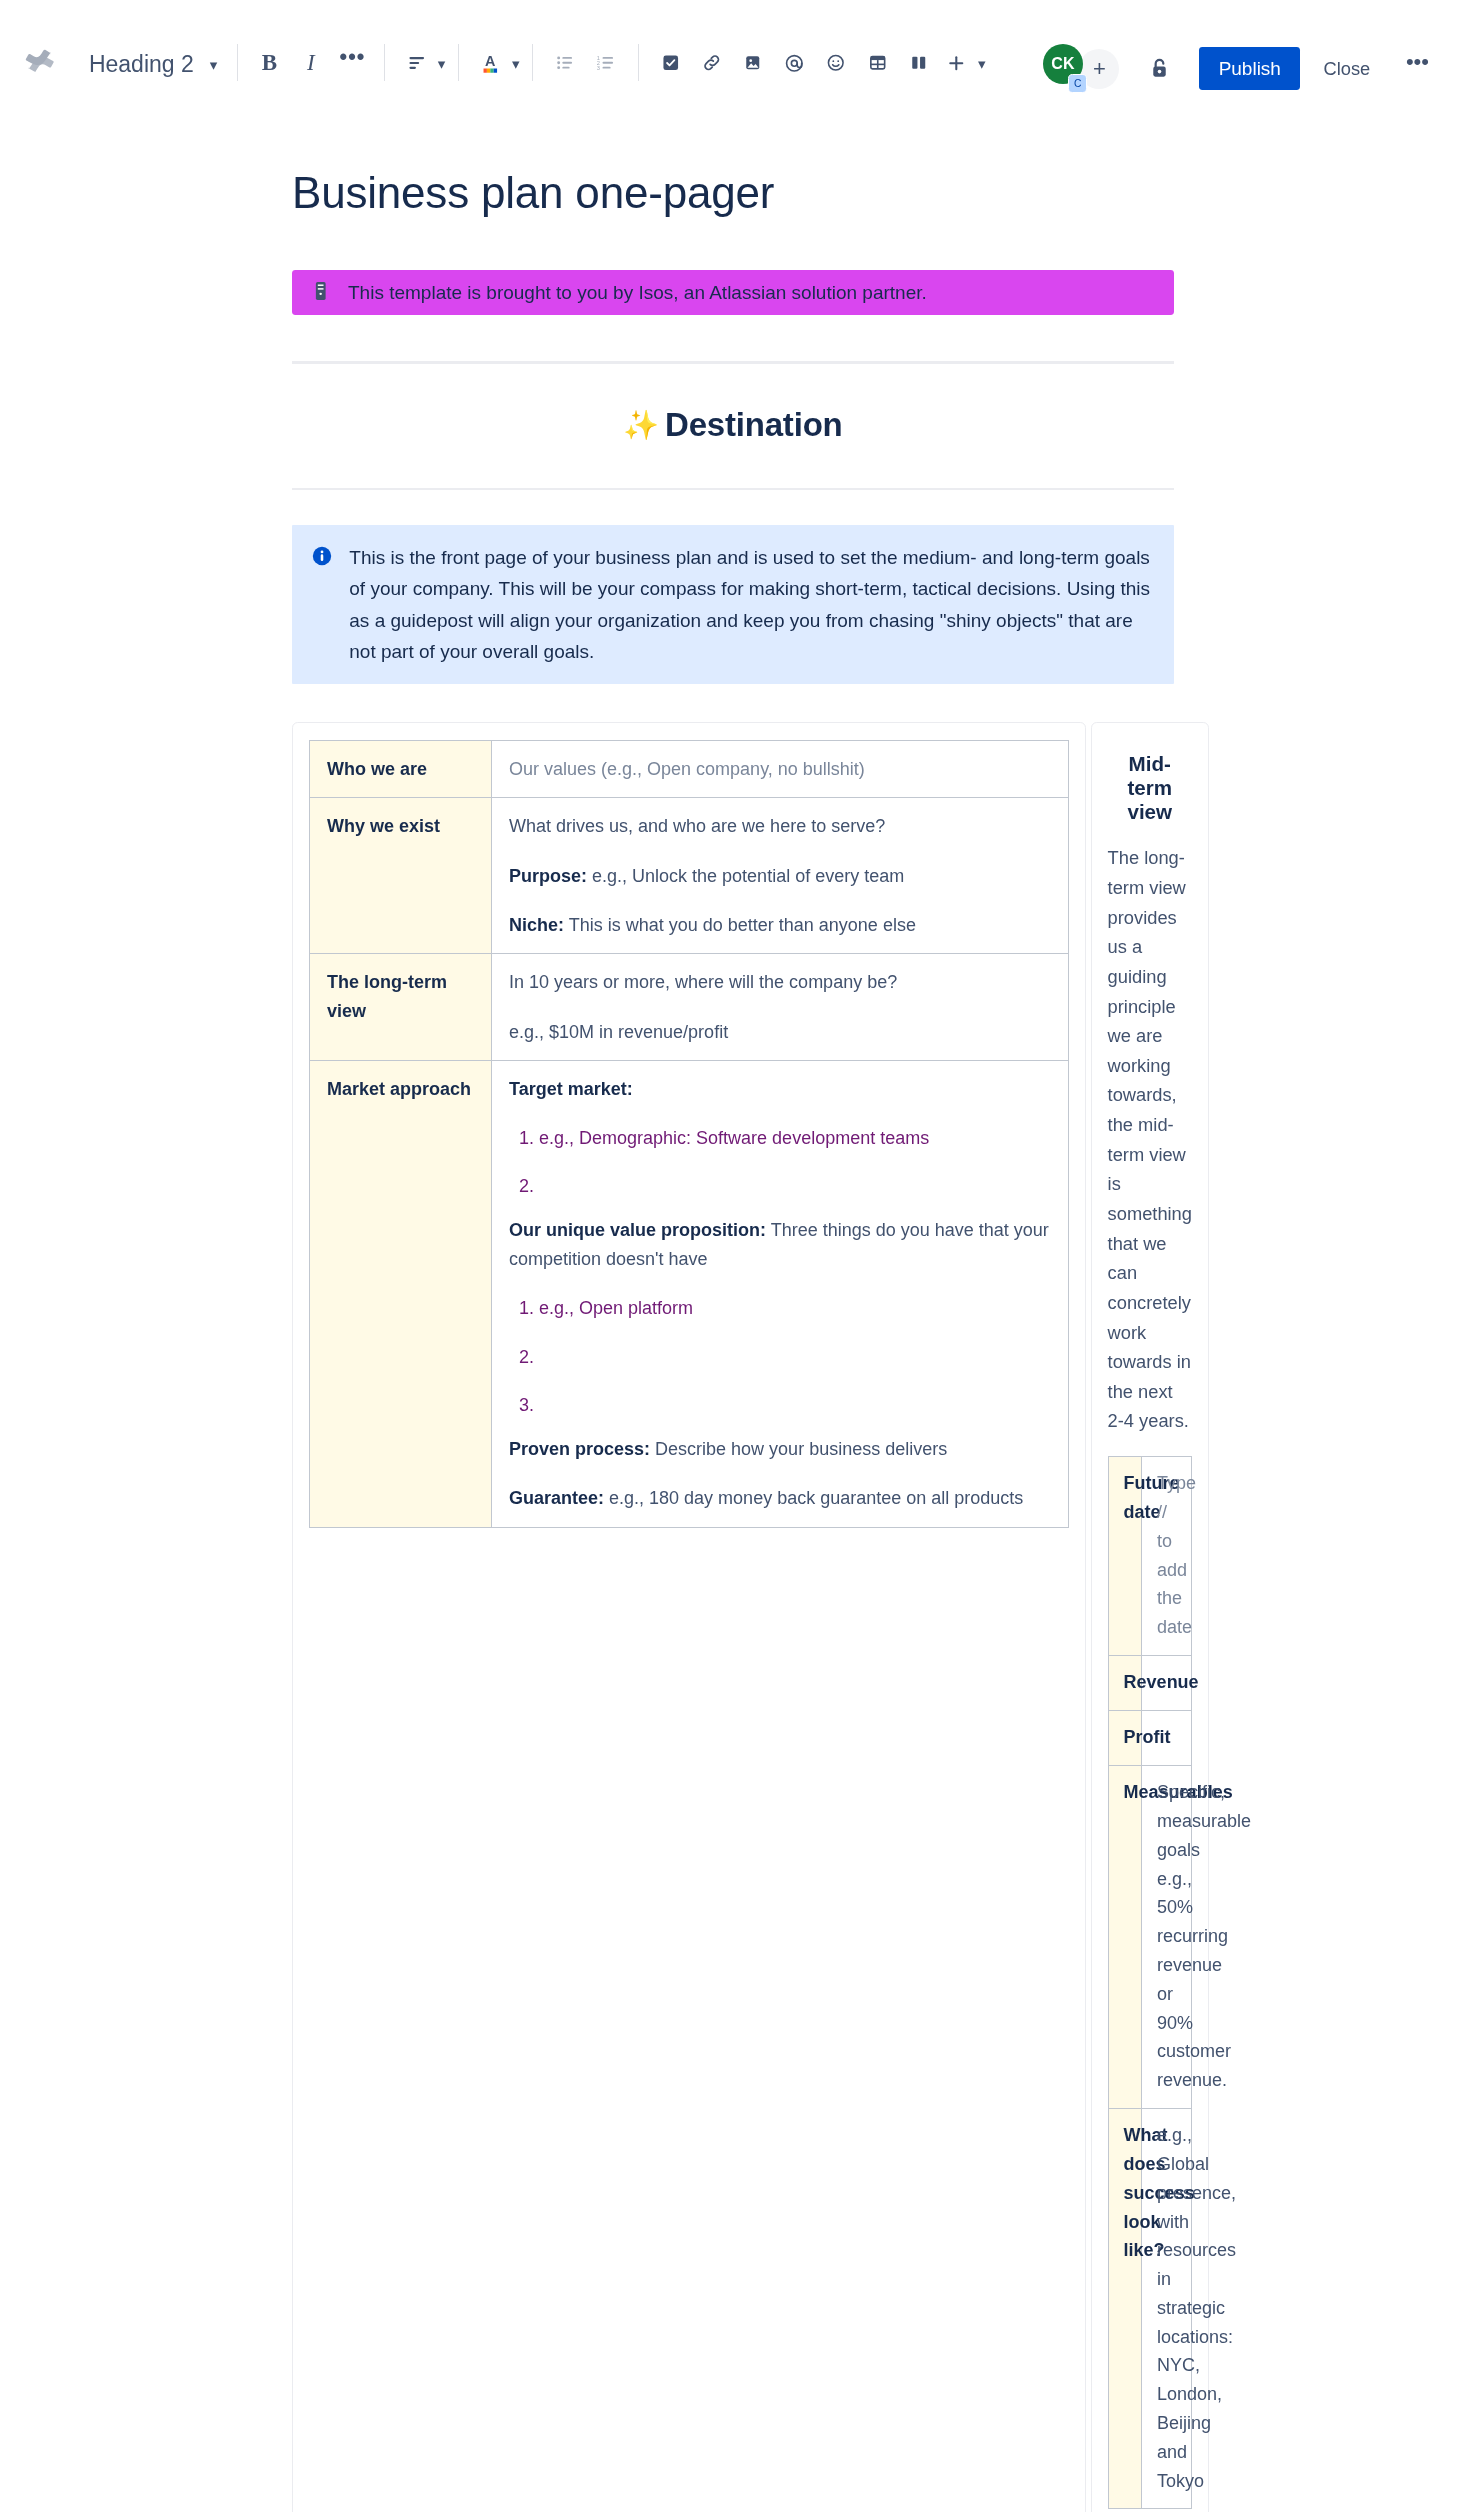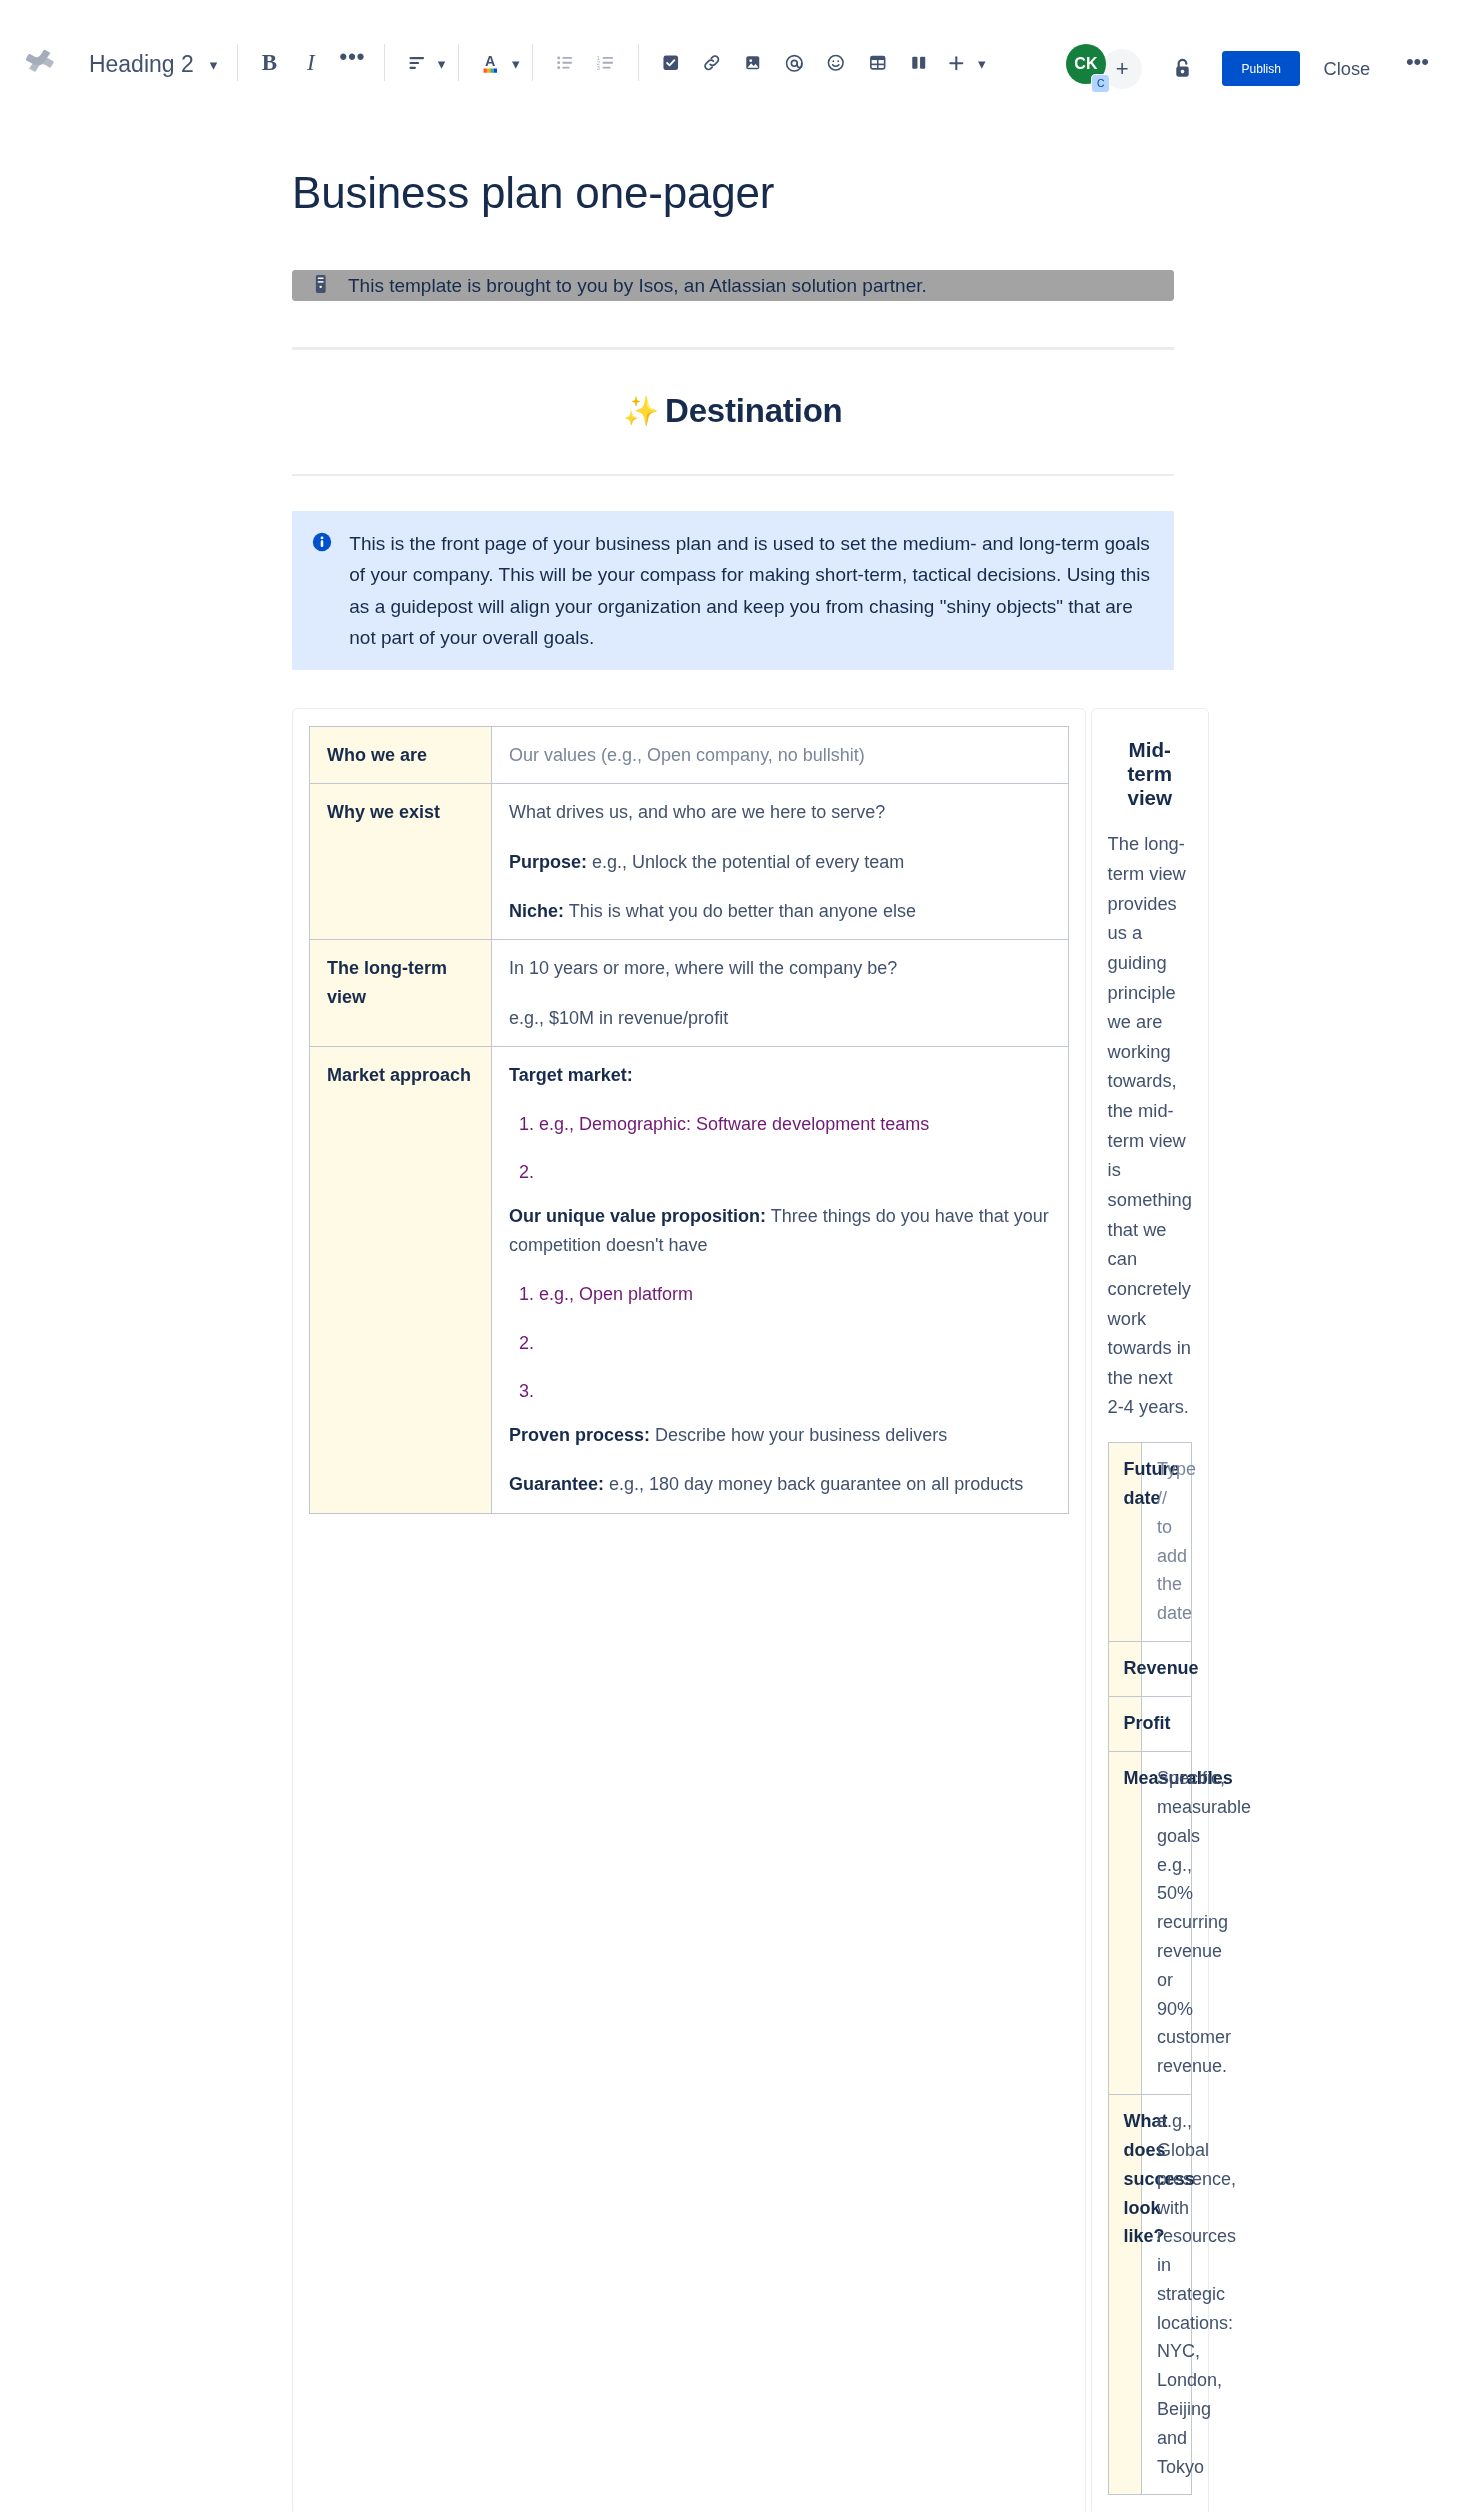--- a/index.html
+++ b/index.html
@@ -57,39 +57,39 @@
     display:flex; align-items:center; justify-content:center; border: 1.7px solid #fff;
   }
   .add-person {
     width: 40px; height: 40px; border-radius:50%; background:#F4F5F7; color:#42526E;
     display:flex; align-items:center; justify-content:center; font-size: 22px; cursor:pointer;
     margin-left: -15px; flex:none;
   }
   .lock-btn { width: 42px; height:42px; display:flex; align-items:center; justify-content:center;
     margin-left: 19.5px; cursor:pointer; flex:none;}
   .publish-btn {
-    background: #0052CC; color:#fff; font-size: 12px; border-radius: 3.4px;
+    background: #0052CC; color:#fff; font-size: 19px; border-radius: 3.4px;
     padding: 10.3px 19.5px; margin-left: 18.3px; cursor:pointer; white-space:nowrap;
   }
   .close-btn { font-size: 18.3px; color:#42526E; padding: 10.3px 15px; margin-left: 8px;
     cursor:pointer; border-radius:3.4px; white-space:nowrap;}
   .more-btn { font-size: 22px; color:#42526E; padding: 2.3px 15px 15px; margin-left: 5.7px;
     cursor:pointer; border-radius:3.4px;}
 
   
   .page { padding: 0 0 0 0; }
   .content { width: 882px; margin: 0 auto; }
 
   h1.doc-title {
     font-size: 44px; font-weight: 500; color:#172B4D; margin: 34px 0 0 0;
     letter-spacing: -0.2px;
   }
 
   .panel-note {
-    background: #a3a3a3; border-radius: 3.4px; padding: 0 17px;
+    background: #d946ef; border-radius: 3.4px; padding: 7px 17px;
     display: flex; gap: 15px; align-items: flex-start;
     margin-top: 52px;
   }
   .panel-info {
     background: #DEEBFF; border-radius: 1px; padding: 17px 18.3px;
     display: flex; gap: 15px; align-items: flex-start;
   }
   .panel-icon { flex: none; width: 24px; height: 24px; margin-top: 2.3px;
     display:flex; align-items:center; justify-content:center;}
   .panel-text { font-size: 19px; line-height: 1.65; color:#172B4D; }

